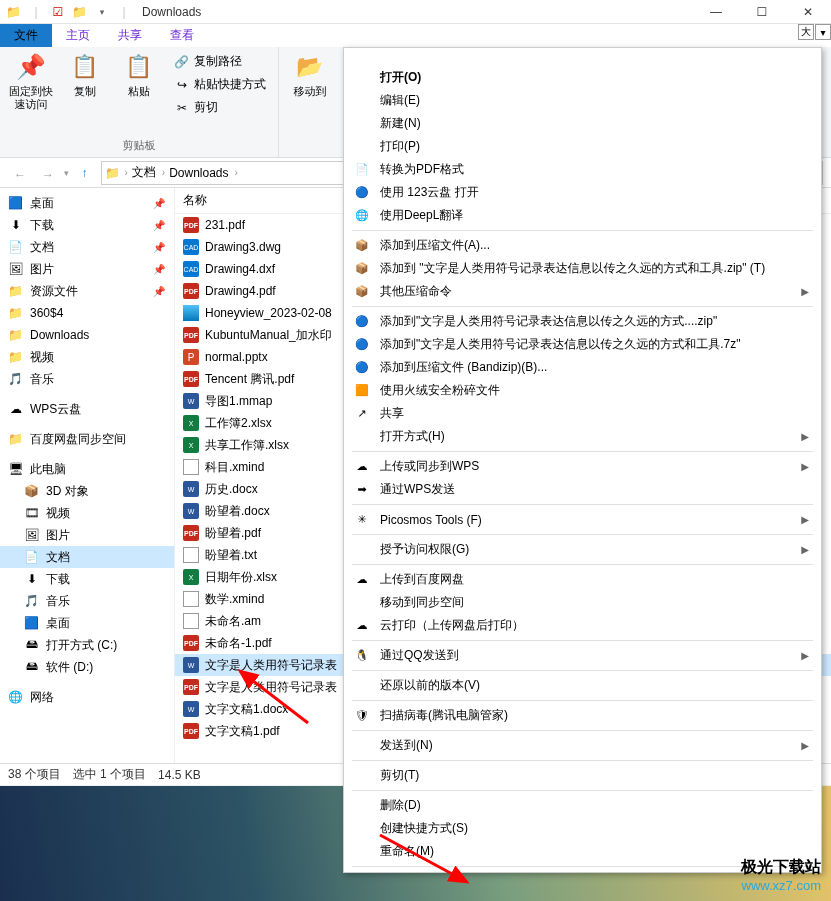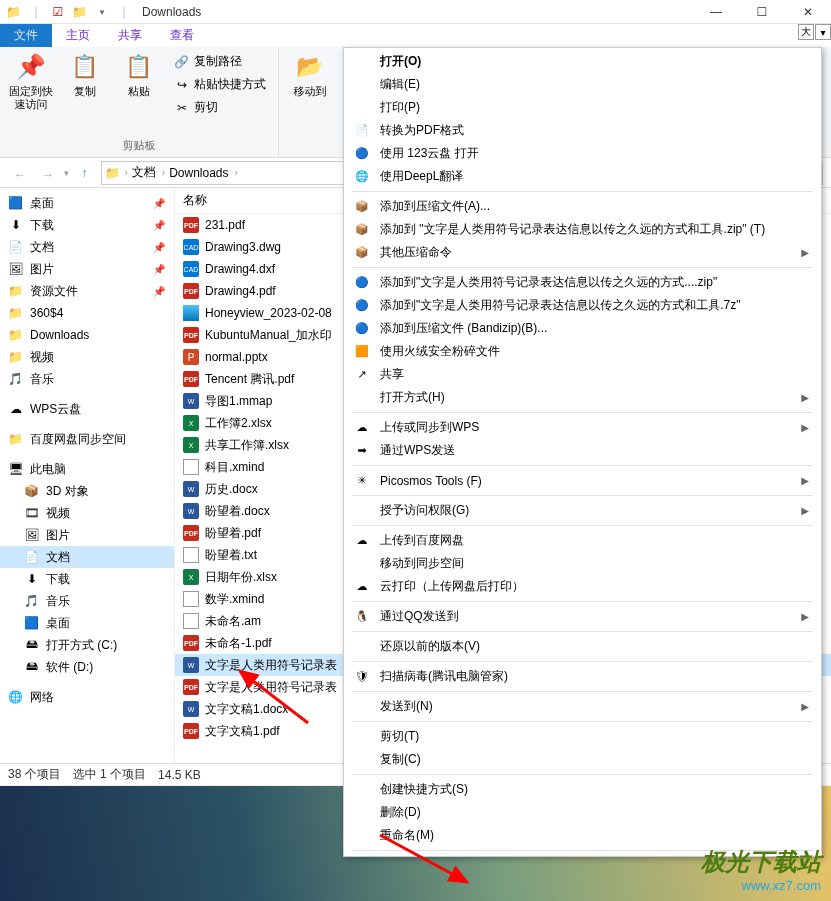--- a/index.html
+++ b/index.html
@@ -7,21 +7,21 @@
 .titlebar { height: 24px; background: #fff; display: flex; align-items: center; padding-left: 4px; border-bottom: 1px solid #e3e3e3; }
 .titlebar .qat { display: flex; align-items: center; gap: 2px; }
 .titlebar .qat span { width: 20px; height: 20px; display: flex; align-items: center; justify-content: center; }
 .titlebar .title { margin-left: 8px; color: #333; }
 .winbtns { margin-left: auto; display: flex; }
 .winbtns span { width: 46px; height: 24px; display: flex; align-items: center; justify-content: center; color: #333; }
 .extra-btns { position: absolute; right: 0; top: 24px; display: flex; gap: 1px; }
 .extra-btns span { width: 16px; height: 16px; border: 1px solid #999; background: #fff; font-size: 10px; display: flex; align-items: center; justify-content: center; }
 .tabs { height: 23px; background: #fff; display: flex; align-items: stretch; }
 .tab { padding: 0 14px; display: flex; align-items: center; color: #6d28d9; }
-.tab.active { background: #1979ca; color: #e5e5e5; }
+.tab.active { background: #1979ca; color: #000000; }
 .ribbon { height: 111px; background: #f5f6f7; border-bottom: 1px solid #ddd; display: flex; overflow: hidden; }
 .rgroup { border-right: 1px solid #e0e0e0; padding: 4px 8px; display: flex; flex-direction: column; align-items: center; justify-content: flex-start; height: 100%; }
 .rgroup .items { display: flex; gap: 8px; }
 .rbtn { display: flex; flex-direction: column; align-items: center; width: 46px; }
 .rbtn .ricon { width: 32px; height: 32px; display: flex; align-items: center; justify-content: center; margin-bottom: 2px; }
 .rbtn .rlabel { font-size: 11px; text-align: center; line-height: 13px; }
 .rsmall { display: flex; align-items: center; gap: 4px; padding: 2px 4px; font-size: 11px; }
 .rsmall .sicon { width: 16px; height: 16px; display: flex; align-items: center; justify-content: center; }
 .glabel { font-size: 11px; color: #666; margin-top: auto; }
 .addrbar { height: 30px; background: #fff; display: flex; align-items: center; padding: 3px 8px; gap: 4px; border-bottom: 1px solid #ddd; }
@@ -54,21 +54,21 @@
 .status { height: 22px; border-top: 1px solid #ddd; background: #fff; display: flex; align-items: center; padding: 0 8px; gap: 12px; font-size: 11px; color: #333; }
 .ctxmenu { position: absolute; left: 343px; top: 47px; width: 479px; background: #fff; border: 1px solid #ccc; box-shadow: 2px 2px 6px rgba(0,0,0,.3); padding: 2px 0; z-index: 100; max-height: 848px; }
 .mitem { display: flex; align-items: center; padding: 4px 30px 4px 36px; height: 23px; position: relative; white-space: nowrap; }
 .mitem .mico { position: absolute; left: 10px; width: 16px; height: 16px; display: flex; align-items: center; justify-content: center; font-size: 11px; }
 .mitem .sub { position: absolute; right: 12px; color: #666; font-size: 10px; }
 .msep { height: 1px; background: #e0e0e0; margin: 3px 8px; }
 .arrow1 { position: absolute; left: 230px; top: 665px; width: 80px; height: 60px; z-index: 50; }
 .arrow2 { position: absolute; left: 375px; top: 830px; width: 100px; height: 60px; z-index: 200; }
 .bg-bottom { position: absolute; left: 0; top: 786px; width: 831px; height: 115px; background: linear-gradient(80deg, #1a2f4f, #2c5364 30%, #7a9e7e 60%, #e8c468); z-index: 5; }
 .watermark { position:absolute; right:10px; bottom:8px; z-index:300; text-align:right; }
-.watermark .wm1 { font-size:24px; color:#4d7c0f; font-weight:bold;font-style:italic; }
+.watermark .wm1 { font-size:16px; color:#000000; font-weight:bold; }
 .watermark .wm2 { font-size:13px; color:#2aa8e0; }
 svg.arr { width: 100%; height: 100%; }
 </style>
 </head>
 <body>
 
 <div class="titlebar">
   <div class="qat">
     <span>📁</span>
     <span style="color:#ccc">|</span>
@@ -384,25 +384,28 @@
   </div>
 </div>
 
 <div class="status">
   <span>38 个项目</span>
   <span>选中 1 个项目</span>
   <span>14.5 KB</span>
 </div>
 
 <div class="ctxmenu" id="ctxmenu">
-    <div class="mitem" style="font-weight: bold;">
+    <div class="mitem" style="font-weight: bold; margin-top: 16px;">
       <span>打开(O)</span>
     </div>
     <div class="mitem">
       <span>编辑(E)</span>
+    </div>
+    <div class="mitem">
+      <span>新建(N)</span>
     </div>
     <div class="mitem">
       <span>打印(P)</span>
     </div>
     <div class="mitem">
       <span class="mico">📄</span>
       <span>转换为PDF格式</span>
     </div>
     <div class="mitem">
       <span class="mico">🔵</span>
@@ -501,29 +504,26 @@
     </div>
     <div class="msep"></div>
     <div class="mitem">
       <span>发送到(N)</span>
       <span class="sub">▶</span>
     </div>
     <div class="msep"></div>
     <div class="mitem">
       <span>剪切(T)</span>
     </div>
-    <div class="mitem">
-      <span>复制(C)</span>
-    </div>
-    <div class="msep"></div>
+    <div class="msep"></div>
+    <div class="mitem">
+      <span>删除(D)</span>
+    </div>
     <div class="mitem">
       <span>创建快捷方式(S)</span>
-    </div>
-    <div class="mitem">
-      <span>删除(D)</span>
     </div>
     <div class="mitem">
       <span>重命名(M)</span>
     </div>
     <div class="msep"></div>
   </div>
 
 <div class="arrow1">
   <svg class="arr" viewBox="0 0 80 60">
       <defs>

